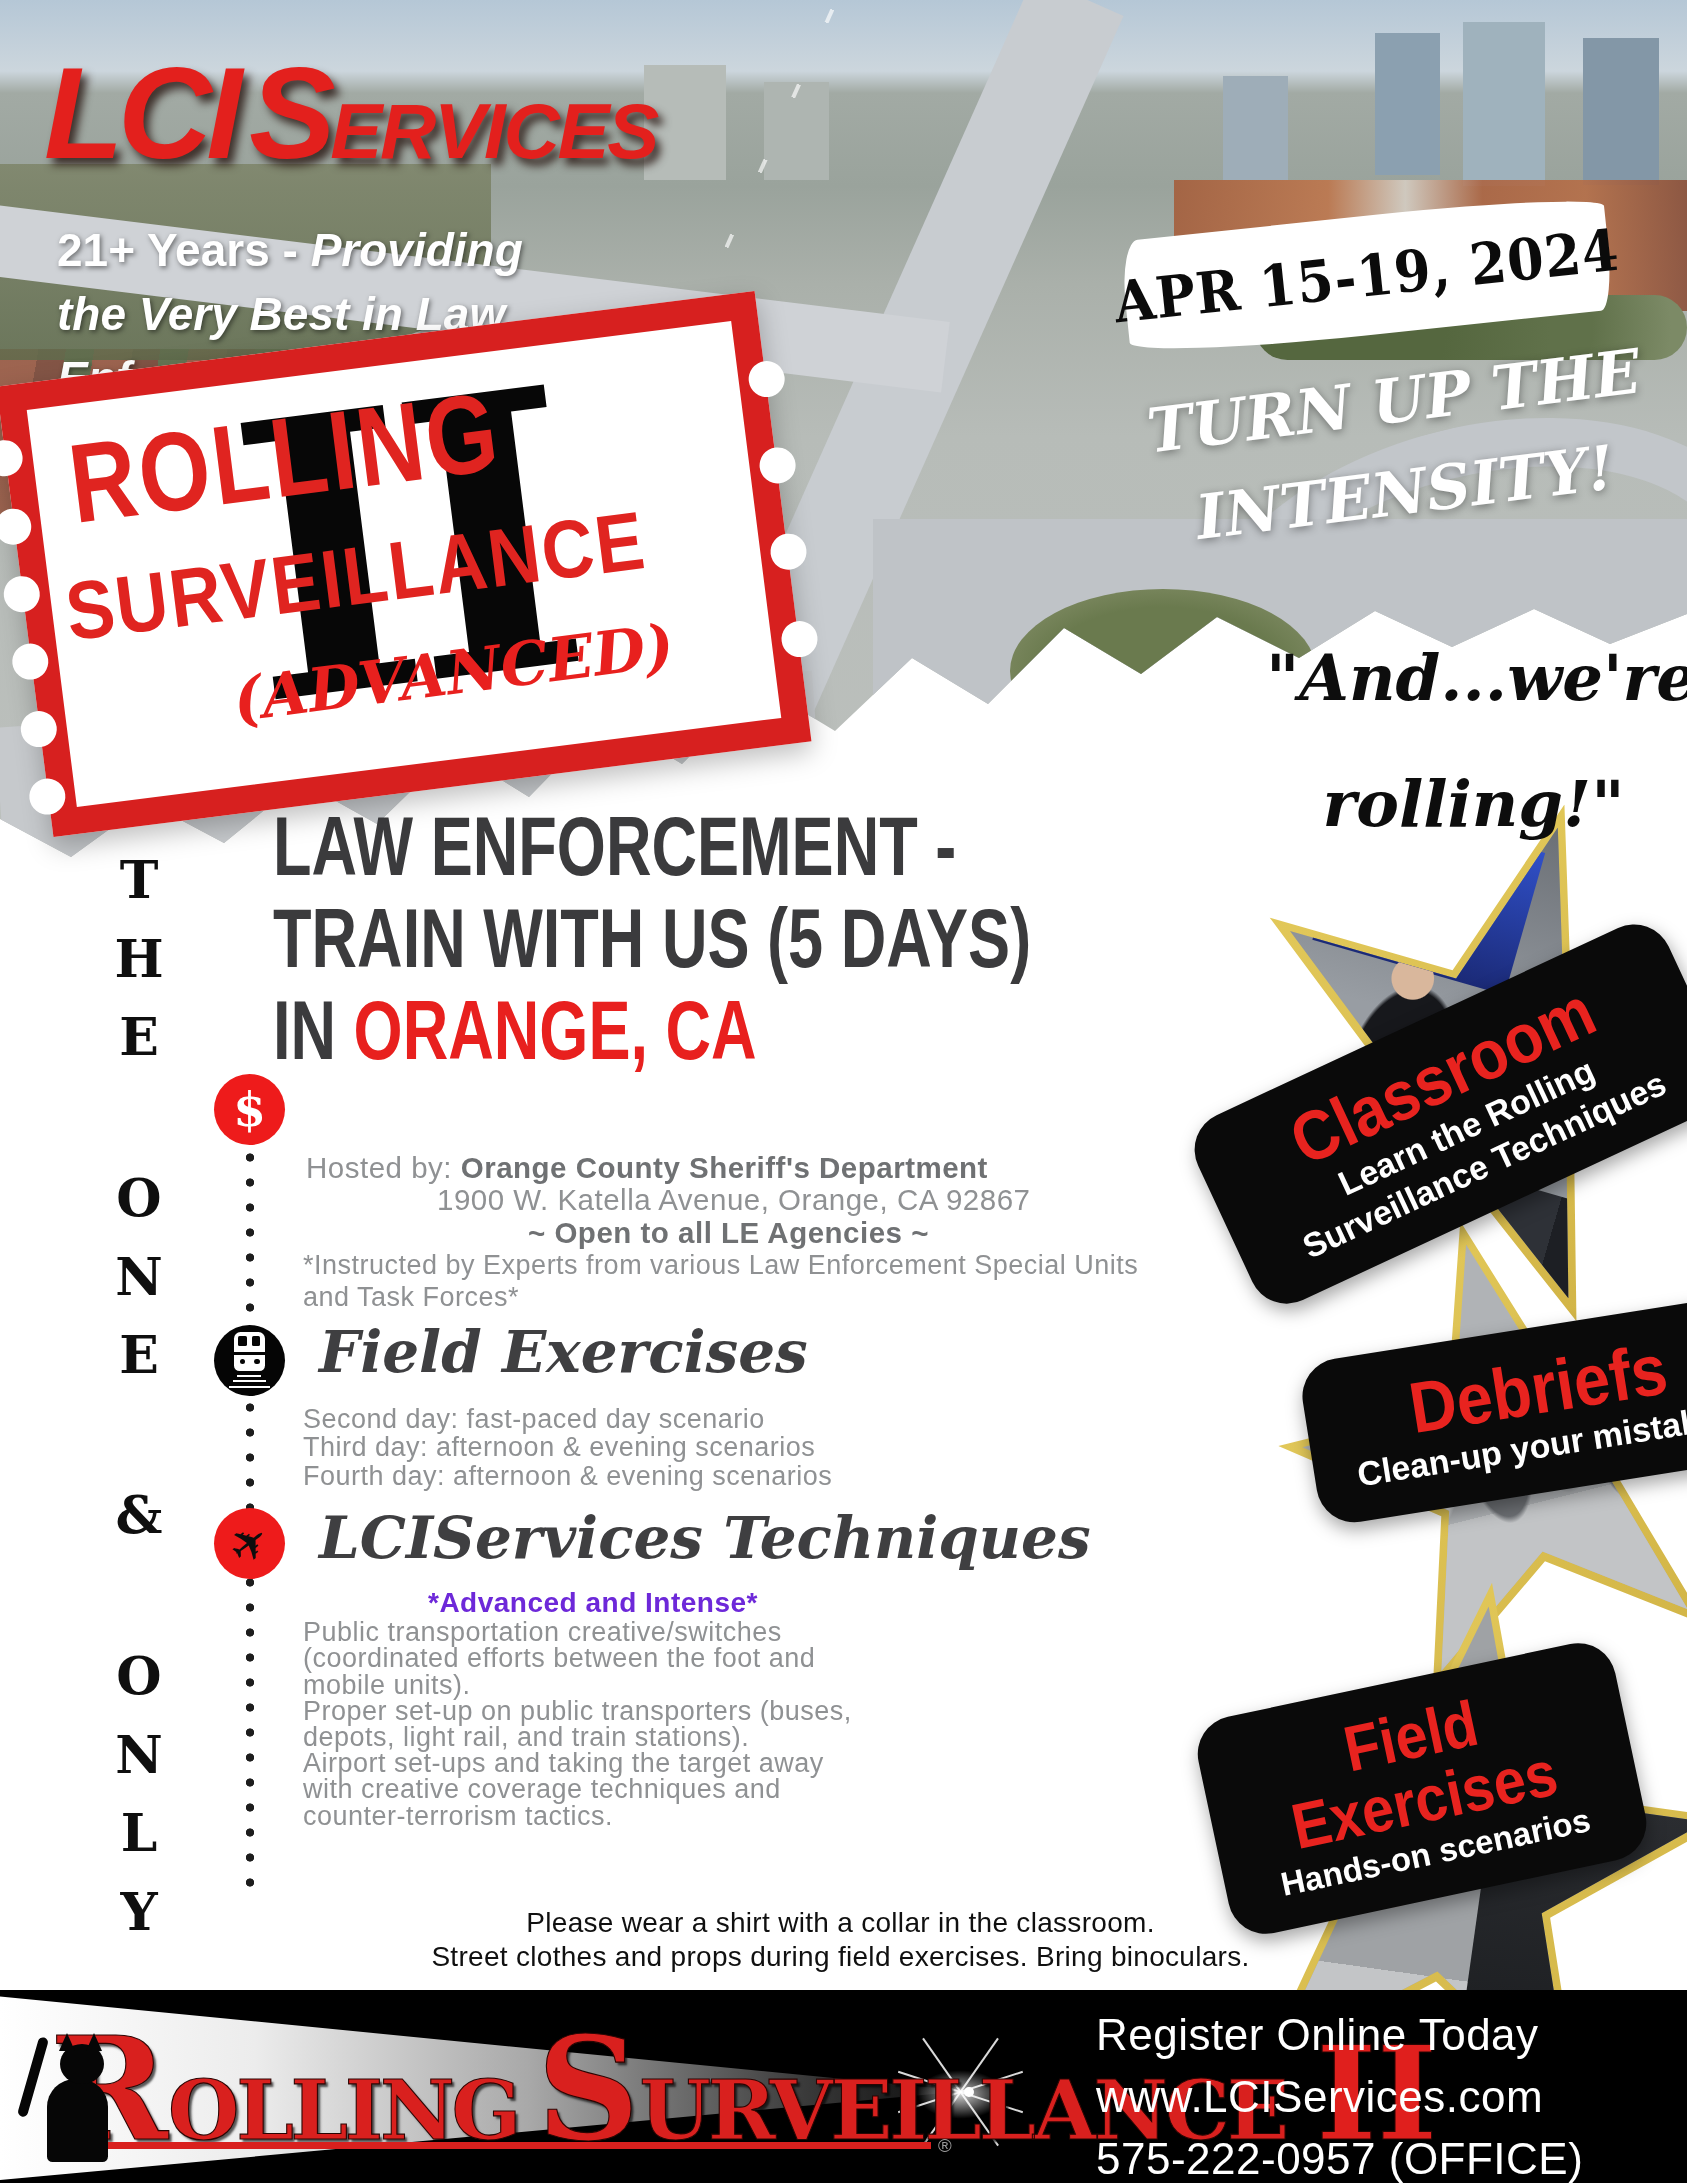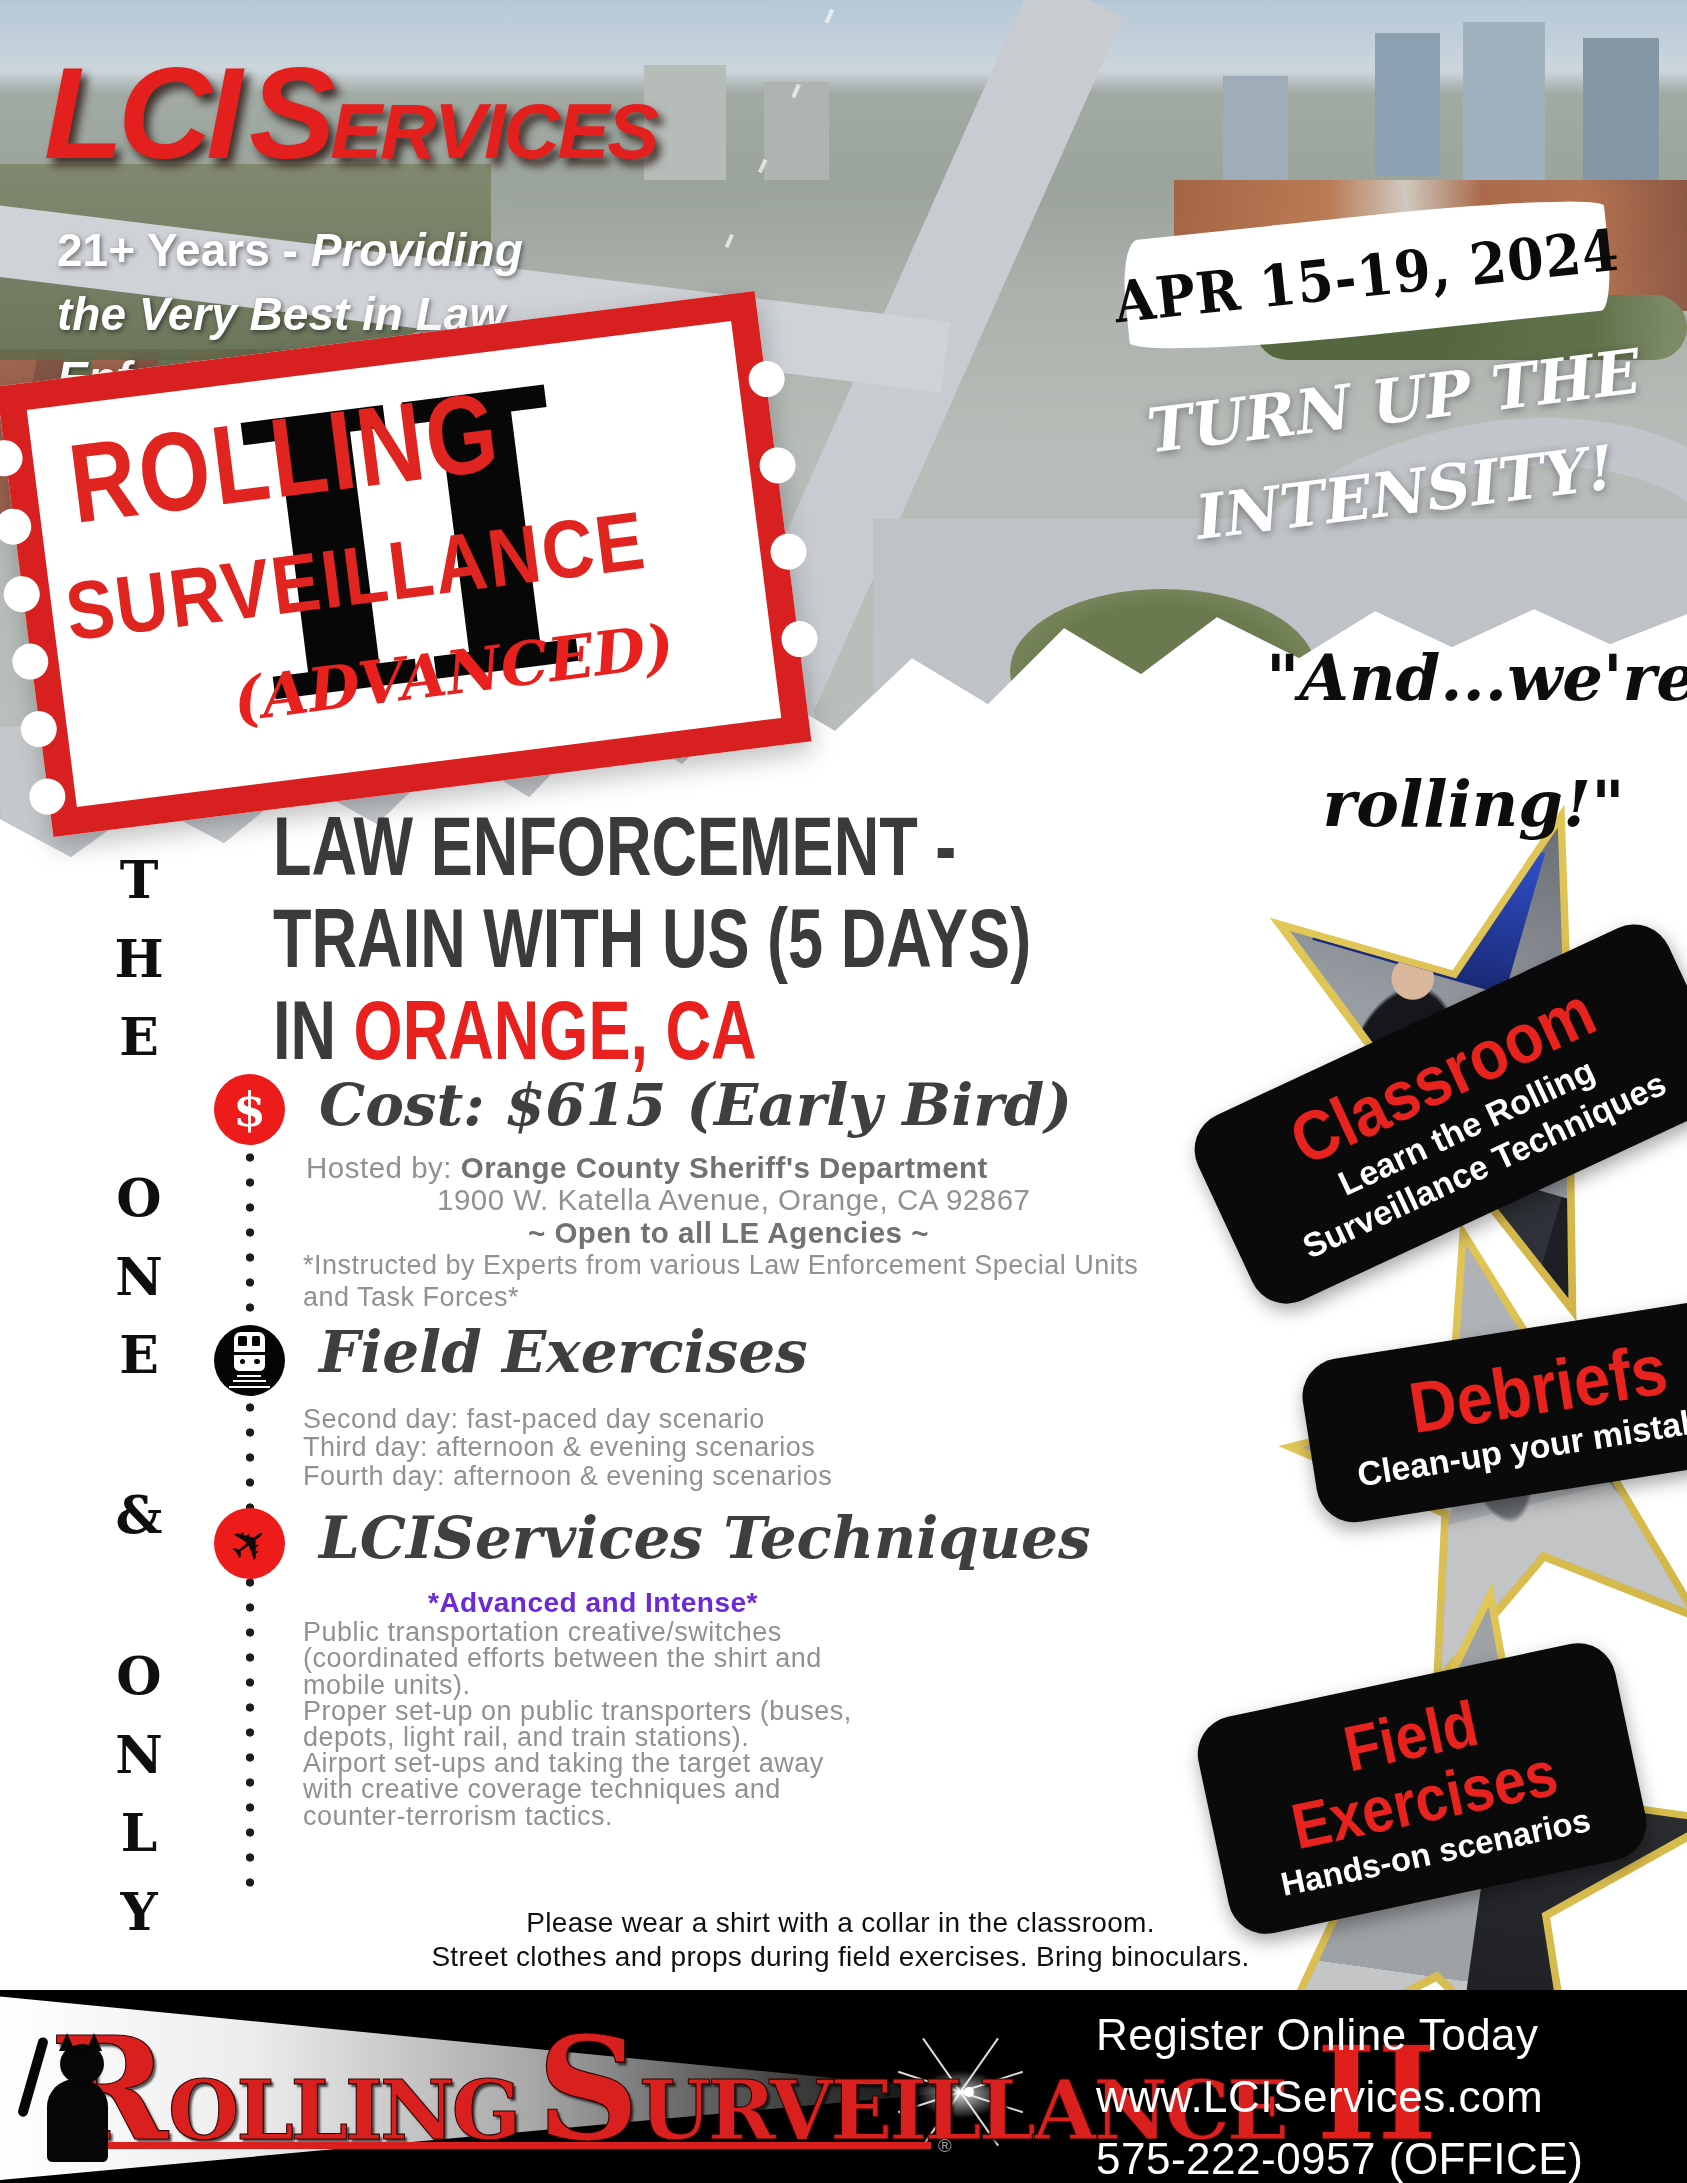--- a/index.html
+++ b/index.html
@@ -313,21 +313,20 @@
     <div class="hl">LAW ENFORCEMENT -</div>
     <div class="hl">TRAIN WITH US (5 DAYS)</div>
     <div class="hl"><span>IN </span><span class="red">ORANGE, CA</span></div>
   </div>
 
   <div class="dotline"></div>
 
   <div class="icirc red" style="left:214px;top:1074px;">
     <span class="dollar">$</span>
   </div>
-  <div class="sec-title" style="left:319px;top:1071px;">Cost: $615 (Early Bird)</div>
   <div class="body-txt" style="left:306px;top:1151px;text-align:right;"><span>Hosted by: </span><b>Orange County Sheriff's Department</b></div>
   <div class="body-txt" style="left:437px;top:1183px;">1900 W. Katella Avenue, Orange, CA 92867</div>
   <div class="body-txt" style="left:528px;top:1216px;"><b>~ Open to all LE Agencies ~</b></div>
   <div class="body-txt small-txt" style="left:303px;top:1250px;">*Instructed by Experts from various Law Enforcement Special Units</div>
   <div class="body-txt small-txt" style="left:303px;top:1282px;">and Task Forces*</div>
 
   <div class="icirc black" style="left:214px;top:1325px;">
     <span class="train">
         <i class="tb"></i>
         <i class="w1"></i>
@@ -344,21 +343,21 @@
   <div class="body-txt small-txt" style="left:303px;top:1404px;">Second day: fast-paced day scenario</div>
   <div class="body-txt small-txt" style="left:303px;top:1461px;">Fourth day: afternoon &amp; evening scenarios</div>
   <div class="body-txt small-txt" style="left:303px;top:1432px;">Third day: afternoon &amp; evening scenarios</div>
 
   <div class="icirc red" style="left:214px;top:1508px;">
     <span class="plane">✈</span>
   </div>
   <div class="sec-title" style="left:319px;top:1504px;">LCIServices Techniques</div>
   <div class="sub-bold" style="left:428px;top:1587px;">*Advanced and Intense*</div>
   <div class="body-txt small-txt" style="left:303px;top:1617px;">Public transportation creative/switches</div>
-  <div class="body-txt small-txt" style="left:303px;top:1643px;">(coordinated efforts between the shirt and</div>
+  <div class="body-txt small-txt" style="left:303px;top:1643px;">(coordinated efforts between the foot and</div>
   <div class="body-txt small-txt" style="left:303px;top:1670px;">mobile units).</div>
   <div class="body-txt small-txt" style="left:303px;top:1696px;">Proper set-up on public transporters (buses,</div>
   <div class="body-txt small-txt" style="left:303px;top:1722px;">depots, light rail, and train stations).</div>
   <div class="body-txt small-txt" style="left:303px;top:1748px;">Airport set-ups and taking the target away</div>
   <div class="body-txt small-txt" style="left:303px;top:1774px;">with creative coverage techniques and</div>
   <div class="body-txt small-txt" style="left:303px;top:1801px;">counter-terrorism tactics.</div>
 
   <div class="note">
     <div>Please wear a shirt with a collar in the classroom.</div>
     <div>Street clothes and props during field exercises. Bring binoculars.</div>

